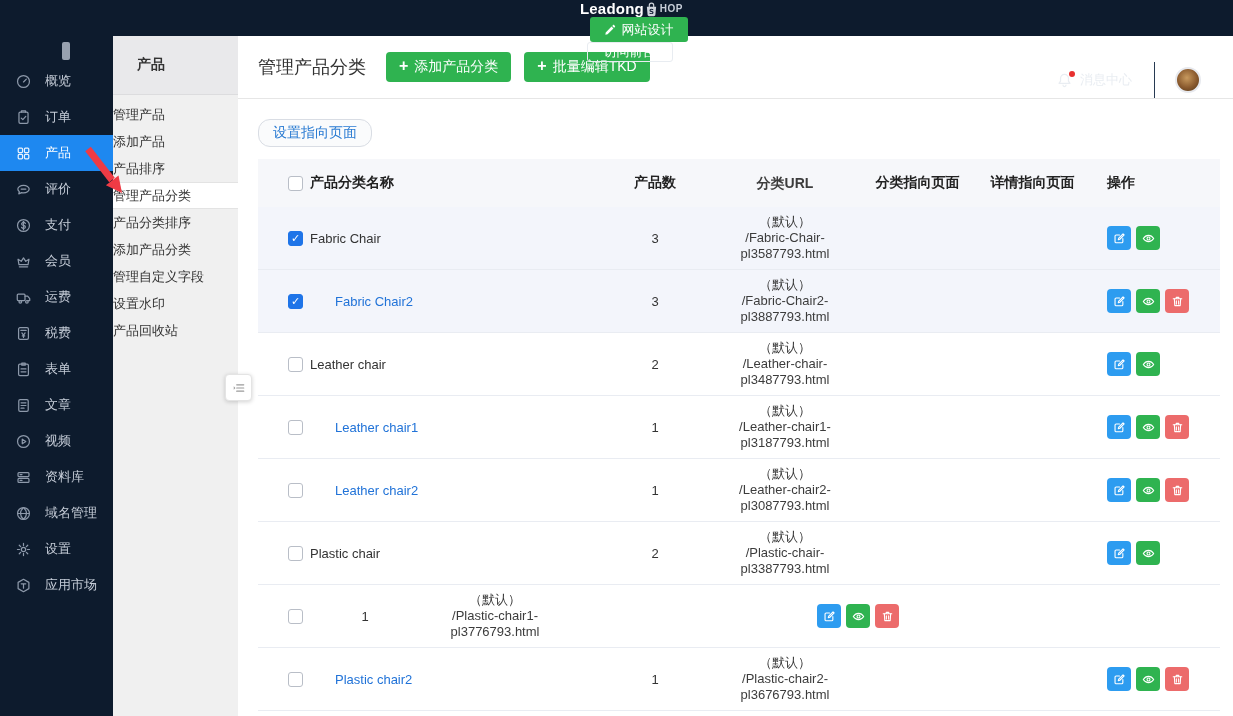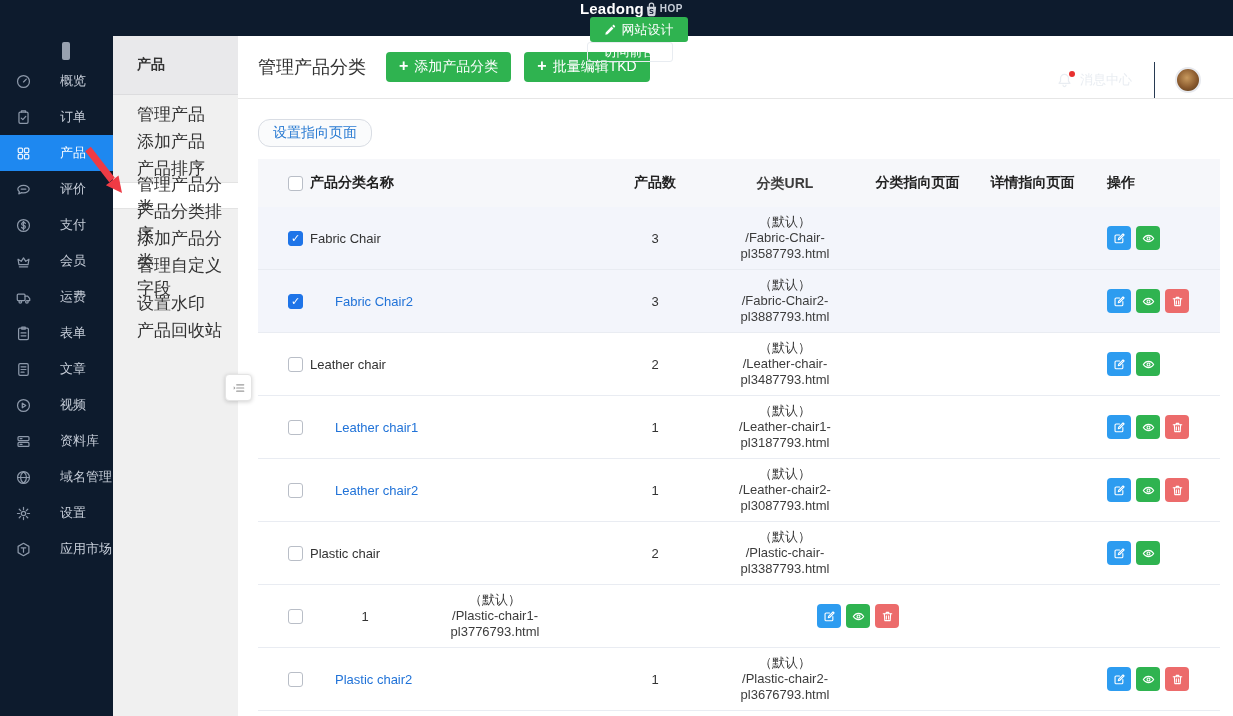--- a/index.html
+++ b/index.html
@@ -24,32 +24,32 @@
     background:radial-gradient(circle at 45% 40%, #c89a5e 0%, #8a5a2e 55%, #4e3418 100%); }
   .caret-down { width:0; height:0; border-left:5px solid transparent; border-right:5px solid transparent;
     border-top:6px solid #fff; margin:0 10px 0 12px; cursor:pointer; }
 
   
   .app { display:flex; height:680px; }
 
   
   .sidebar { width:113px; background:#0d1b2d; flex-shrink:0; }
   .collapse-handle { width:8px; height:18px; border-radius:2px; background:#97a1af; margin:6px 0 3px 62px; cursor:pointer; }
-  .side-item { height:36px; display:flex; align-items:center; padding-left:15px; gap:28px;
+  .side-item { height:36px; display:flex; align-items:center; padding-left:15px; gap:13px;
     color:#c6cdd8; font-size:13px; cursor:pointer; }
   .side-item .icn { color:#8d99aa; display:flex; align-items:center; }
   .side-item.active { background:#1e88f0; color:#fff; }
   .side-item.active .icn { color:#eaf3fd; }
 
   
   .submenu { width:125px; background:#f0f0f0; flex-shrink:0; position:relative; }
   .submenu-title { height:59px; background:#e9e9eb; border-bottom:1px solid #dcdcde;
     display:flex; align-items:center; padding-left:24px; font-size:14px; font-weight:bold; color:#333; }
   .submenu-list { padding-top:6px; }
-  .sub-item { height:27px; display:flex; align-items:center; padding-left:24px; font-size:17px; color:#333; cursor:pointer; }
+  .sub-item { height:27px; display:flex; align-items:center; font-size:13px; color:#333; cursor:pointer; }
   .sub-item.active { background:#fff; border-top:1px solid #e3e3e3; border-bottom:1px solid #e3e3e3; }
   .collapse-toggle { position:absolute; right:-14px; top:338px; width:27px; height:27px; background:#fff;
     border:1px solid #e4e4e4; border-radius:4px; box-shadow:0 1px 4px rgba(0,0,0,.18);
     display:flex; align-items:center; justify-content:center; cursor:pointer; z-index:6; }
 
   
   .main { flex:1; background:#fff; display:flex; flex-direction:column; overflow:hidden; }
   .main-header { height:63px; border-bottom:1px solid #e6e6e6; display:flex; align-items:center; padding-left:20px; flex-shrink:0; }
   .page-title { font-size:18px; color:#333; margin-right:20px; }
   .btn-green { background:#2fb350; color:#fff; border:none; border-radius:4px; height:30px; padding:0 13px;
@@ -198,20 +198,30 @@
               <path d="M10.6 7.6h2.8l2.2 2.6v2h-2.2"></path>
               <circle cx="5.6" cy="13.6" r="1.4"></circle>
               <circle cx="12.6" cy="13.6" r="1.4"></circle>
             </svg>
           </span>
           <span>运费</span>
         </div>
         <div class="side-item">
           <span class="icn">
             <svg viewBox="0 0 18 18" width="17" height="17" fill="none" stroke="currentColor" stroke-width="1.3" stroke-linecap="round" stroke-linejoin="round">
+              <rect x="3.8" y="2.8" width="10.4" height="12.4" rx="1.5"></rect>
+              <path d="M6.2 5.8h5.6"></path>
+              <path d="M7.3 8.4 9 10.6l1.7-2.2M9 10.6v2.6M7.7 11.6h2.6"></path>
+            </svg>
+          </span>
+          <span>税费</span>
+        </div>
+        <div class="side-item">
+          <span class="icn">
+            <svg viewBox="0 0 18 18" width="17" height="17" fill="none" stroke="currentColor" stroke-width="1.3" stroke-linecap="round" stroke-linejoin="round">
               <rect x="3.8" y="3.4" width="10.4" height="12" rx="1.4"></rect>
               <path d="M7.2 2.2h3.6v2.2H7.2z"></path>
               <path d="M6.4 8.4h5.2M6.4 11.4h5.2"></path>
             </svg>
           </span>
           <span>表单</span>
         </div>
         <div class="side-item">
           <span class="icn">
             <svg viewBox="0 0 18 18" width="17" height="17" fill="none" stroke="currentColor" stroke-width="1.3" stroke-linecap="round" stroke-linejoin="round">

